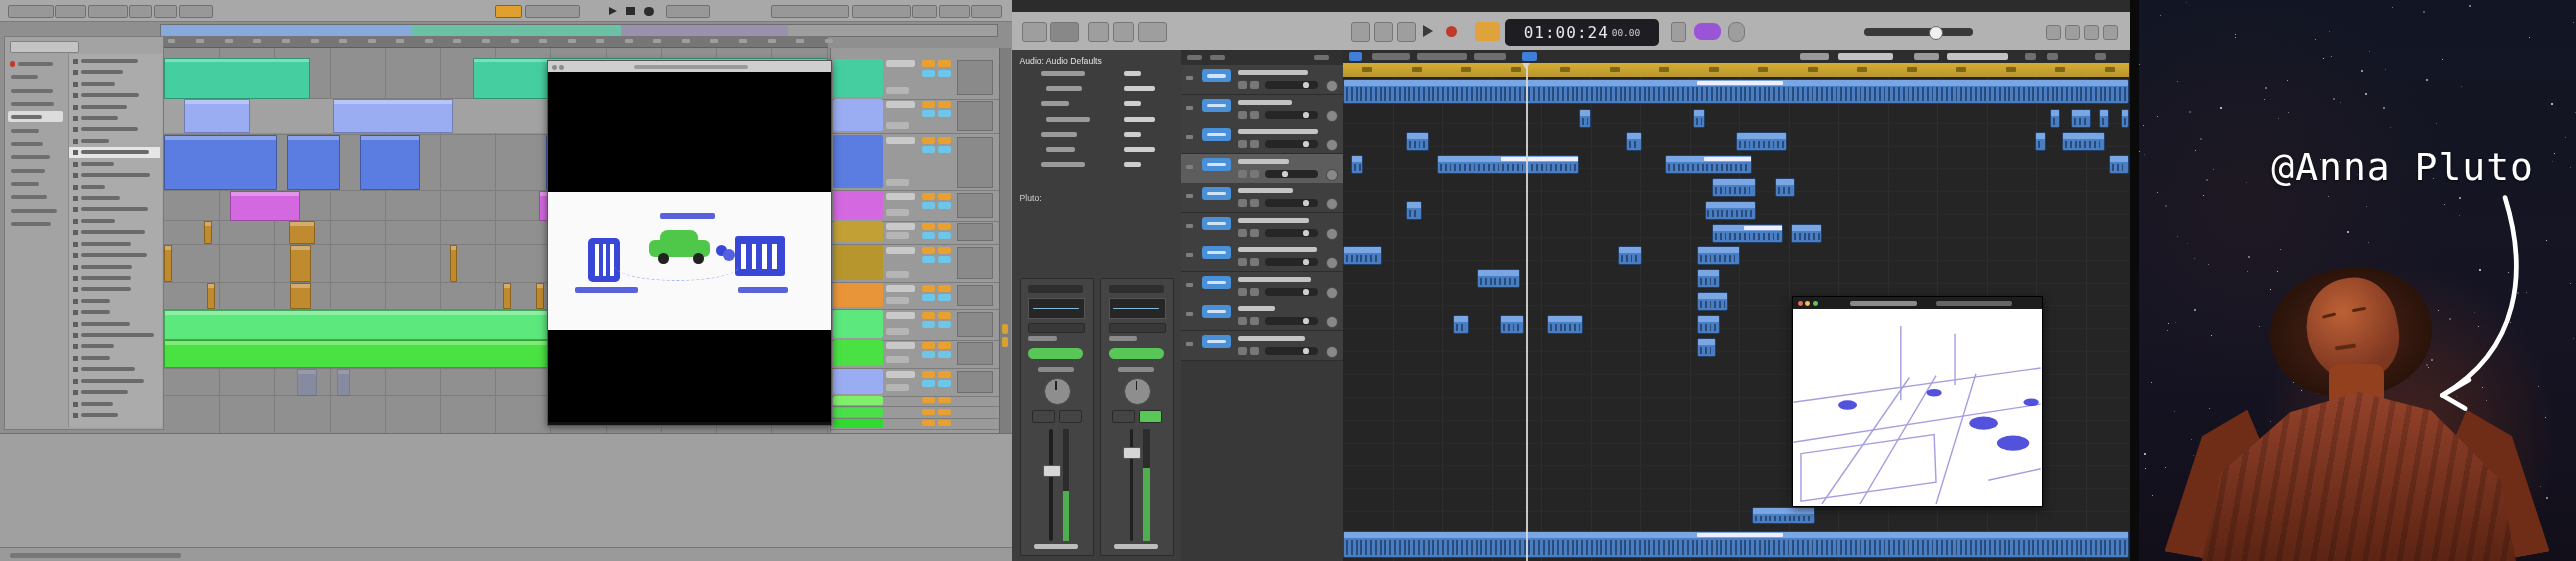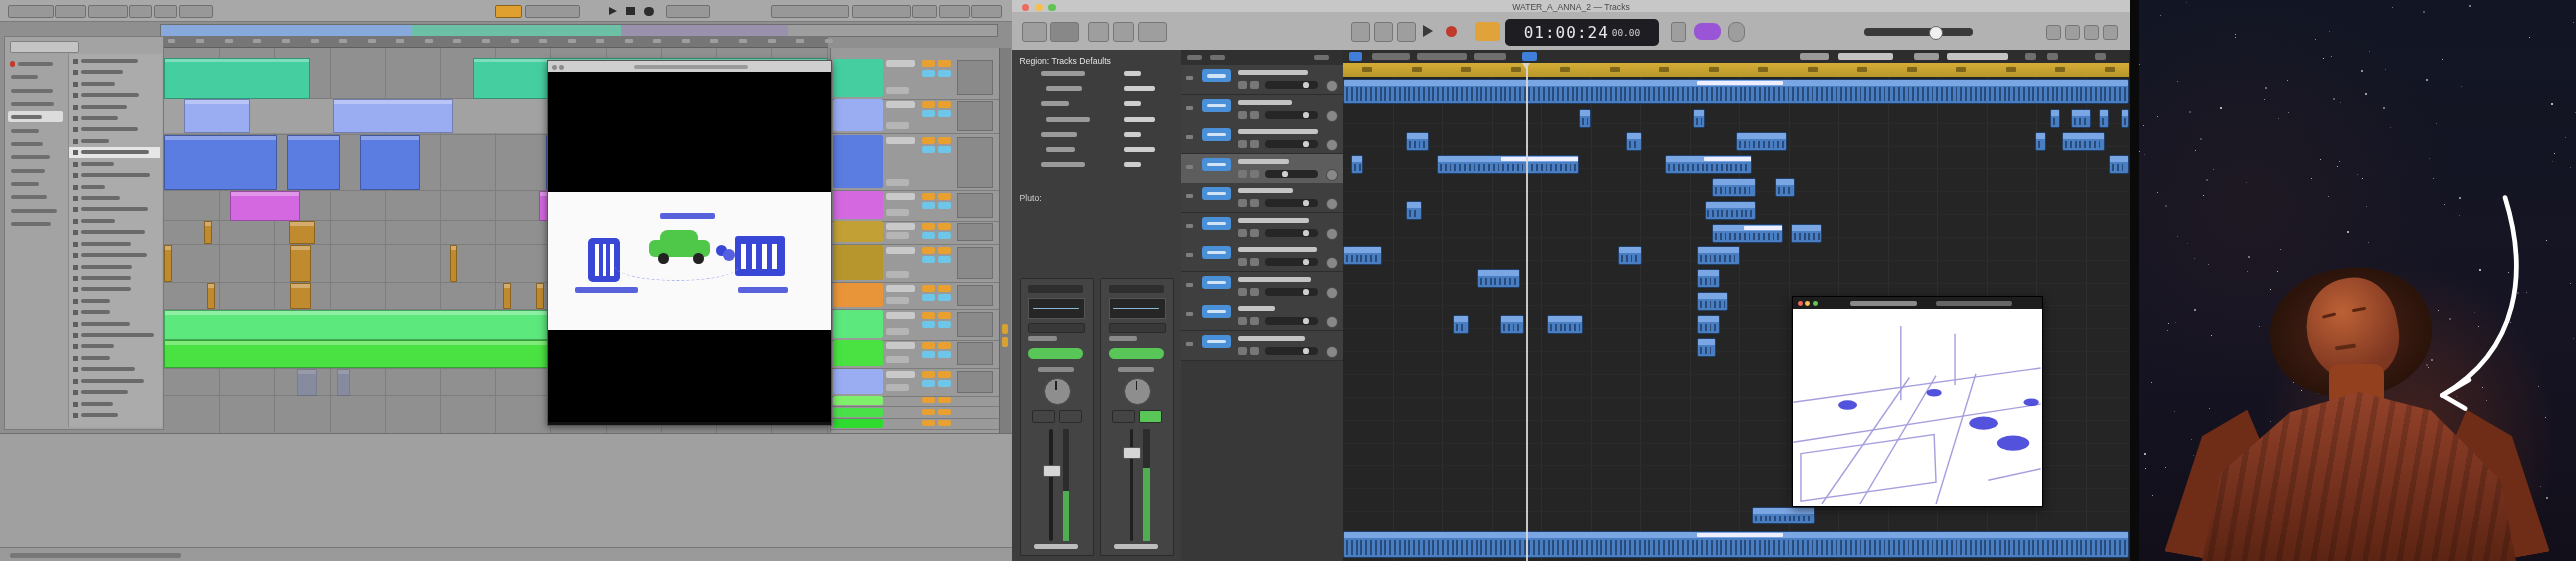--- a/index.html
+++ b/index.html
@@ -584,26 +584,20 @@
       
       
       
     </div>
     <div class="abs abl-status">
       <div class="txtbar" style="left:9.5px;top:4.8px;width:171px;height:4.8px;background:#777"></div>
     </div>
   </div>
 
   <div id="logic" class="abs">
-    <div class="abs lg-title">
-      <div class="tl" style="left:9.5px;background:#ee6a5e"></div>
-      <div class="tl" style="left:23px;background:#f5bf4f"></div>
-      <div class="tl" style="left:36px;background:#61c454"></div>
-      <div style="position:absolute;left:0;right:0;top:1.9px;text-align:center;font-size:8.6px;color:#4a4a4a">WATER_A_ANNA_2 — Tracks</div>
-    </div>
 
     <div class="abs lg-toolbar">
       <div class="lg-icon" style="left:9.5px;width:23px"></div>
       <div class="lg-icon" style="left:38px;width:27px;background:#888"></div>
       <div class="lg-icon" style="left:76px;width:19px"></div>
       <div class="lg-icon" style="left:101px;width:19px"></div>
       <div class="lg-icon" style="left:126px;width:27px"></div>
       <div class="lg-icon" style="left:339px;width:17px"></div>
       <div class="lg-icon" style="left:362px;width:17px"></div>
       <div class="lg-icon" style="left:385px;width:17px"></div>
@@ -622,21 +616,21 @@
       </div>
       <div class="lg-icon" style="left:1034px;width:13.3px;height:13.3px;top:12.4px"></div>
       <div class="lg-icon" style="left:1053px;width:13.3px;height:13.3px;top:12.4px"></div>
       <div class="lg-icon" style="left:1072px;width:13.3px;height:13.3px;top:12.4px"></div>
       <div class="lg-icon" style="left:1091px;width:13.3px;height:13.3px;top:12.4px"></div>
     </div>
 
     <div class="abs lg-main">
 
       <div class="lg-insp">
-        <div style="position:absolute;left:7.6px;top:5.7px;font-size:8.6px;color:#e4e4e4">Region: Tracks Defaults</div>
+        <div style="position:absolute;left:7.6px;top:5.7px;font-size:8.6px;color:#e4e4e4">Audio: Audio Defaults</div>
         <div id="insp-rows">
             <div style="position: absolute; left: 28.6px; top: 21px; width: 44px; height: 4.8px; background: rgb(154, 154, 154); border-radius: 1.9px;"></div>
             <div style="position: absolute; left: 112px; top: 21px; width: 17px; height: 4.8px; background: rgb(206, 206, 206); border-radius: 1.9px;"></div>
             <div style="position: absolute; left: 34px; top: 36px; width: 36px; height: 4.8px; background: rgb(154, 154, 154); border-radius: 1.9px;"></div>
             <div style="position: absolute; left: 112px; top: 36px; width: 30.5px; height: 4.8px; background: rgb(206, 206, 206); border-radius: 1.9px;"></div>
             <div style="position: absolute; left: 28.6px; top: 51px; width: 28.6px; height: 4.8px; background: rgb(154, 154, 154); border-radius: 1.9px;"></div>
             <div style="position: absolute; left: 112px; top: 51px; width: 17px; height: 4.8px; background: rgb(206, 206, 206); border-radius: 1.9px;"></div>
             <div style="position: absolute; left: 34px; top: 67px; width: 44px; height: 4.8px; background: rgb(154, 154, 154); border-radius: 1.9px;"></div>
             <div style="position: absolute; left: 112px; top: 67px; width: 30.5px; height: 4.8px; background: rgb(206, 206, 206); border-radius: 1.9px;"></div>
             <div style="position: absolute; left: 28.6px; top: 82px; width: 36px; height: 4.8px; background: rgb(154, 154, 154); border-radius: 1.9px;"></div>
@@ -1239,19 +1233,20 @@
     <div class="abs" style="left:213px;top:308px;width:14.3px;height:2.9px;background:#57250f;transform:rotate(-10deg);border-radius:1.9px"></div>
     <div class="abs" style="left:196px;top:345px;width:21px;height:3.8px;background:#5e2a14;transform:rotate(-8deg);border-radius:1.9px"></div>
     <div class="abs" style="left:190px;top:364px;width:55px;height:44px;background:#93401f;border-radius:9.5px"></div>
     <div class="abs" style="left:38px;top:407px;width:95px;height:154px;background:#6f2d17;transform:rotate(10deg);clip-path:polygon(0 100%,18% 22%,60% 0,100% 38%,74% 100%)"></div>
     <div class="abs" style="left:303px;top:407px;width:95px;height:154px;background:#6f2d17;transform:rotate(-10deg);clip-path:polygon(26% 100%,0 38%,40% 0,82% 22%,100% 100%)"></div>
     <div class="abs" style="left:63px;top:392px;width:314px;height:169px;
          background:linear-gradient(180deg,#93422a,#5c2413),repeating-linear-gradient(100deg,rgba(0,0,0,.16) 0 5.7px,rgba(0,0,0,0) 5.7px 17px);
          background-blend-mode:multiply;
          clip-path:polygon(0 100%,6% 48%,28% 12%,50% 0,73% 11%,95% 52%,100% 100%)"></div>
 
+    <div class="handle">@Anna Pluto</div>
     <svg class="abs" style="right:46px;top:190px" width="124" height="228" viewBox="0 0 130 240">
       <path d="M104 8 C 128 85, 120 168, 38 216" fill="none" stroke="#fff" stroke-width="5" stroke-linecap="round"></path>
       <path d="M38 216 L66 200 M38 216 L62 230" fill="none" stroke="#fff" stroke-width="5" stroke-linecap="round"></path>
     </svg>
   </div>
 </div>
 
 
 </body></html>

